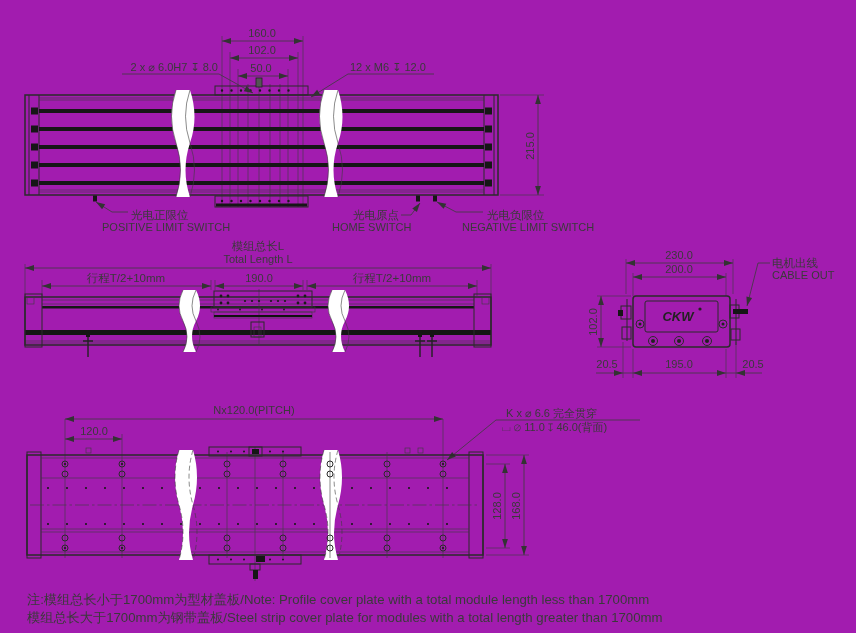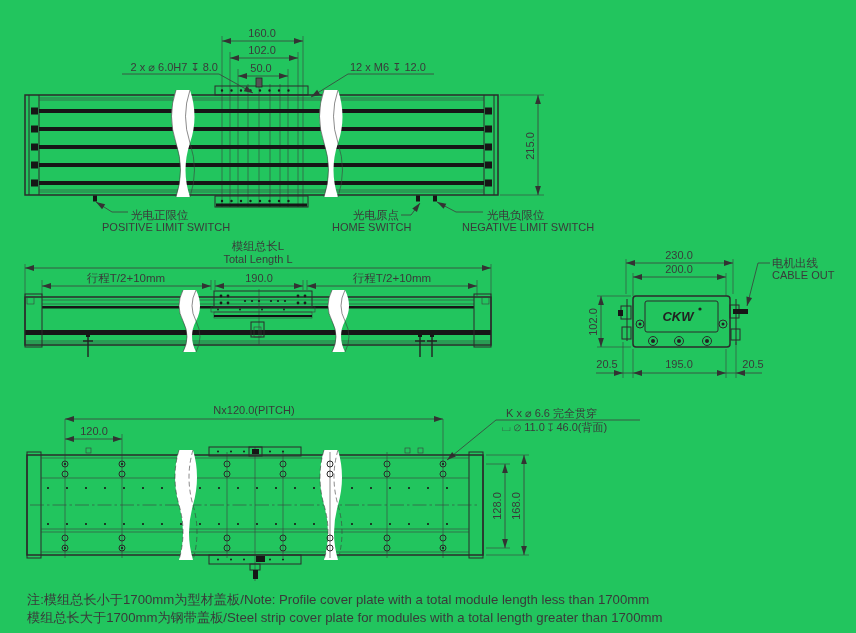--- a/index.html
+++ b/index.html
@@ -1,16 +1,16 @@
 <!DOCTYPE html>
 <html><head>
 <meta charset="utf-8">
 <style>
   html,body{margin:0;padding:0;background:#fff;}
-  .stage{width:856px;height:633px;background:#22c55e;position:relative;overflow:hidden;
+  .stage{width:856px;height:633px;background:#a21caf;position:relative;overflow:hidden;
          font-family:"Liberation Sans", sans-serif;}
   svg{display:block;}
   svg text{font-family:"Liberation Sans", sans-serif;font-size:11px;fill:#3a3a3a;}
   text.zh{font-size:11.5px;}
   text.logo{font-size:13px;font-weight:bold;font-style:italic;fill:#222;}
   text.note{font-size:13.2px;}
   .ln{stroke:#2b2b2b;stroke-width:1.5;fill:none;}
   .lm{stroke:#2b2b2b;stroke-width:1;fill:none;}
   .lt{stroke:#3c3c3c;stroke-width:0.6;fill:none;}
   .dim{stroke:#3c3c3c;stroke-width:0.8;fill:none;}

